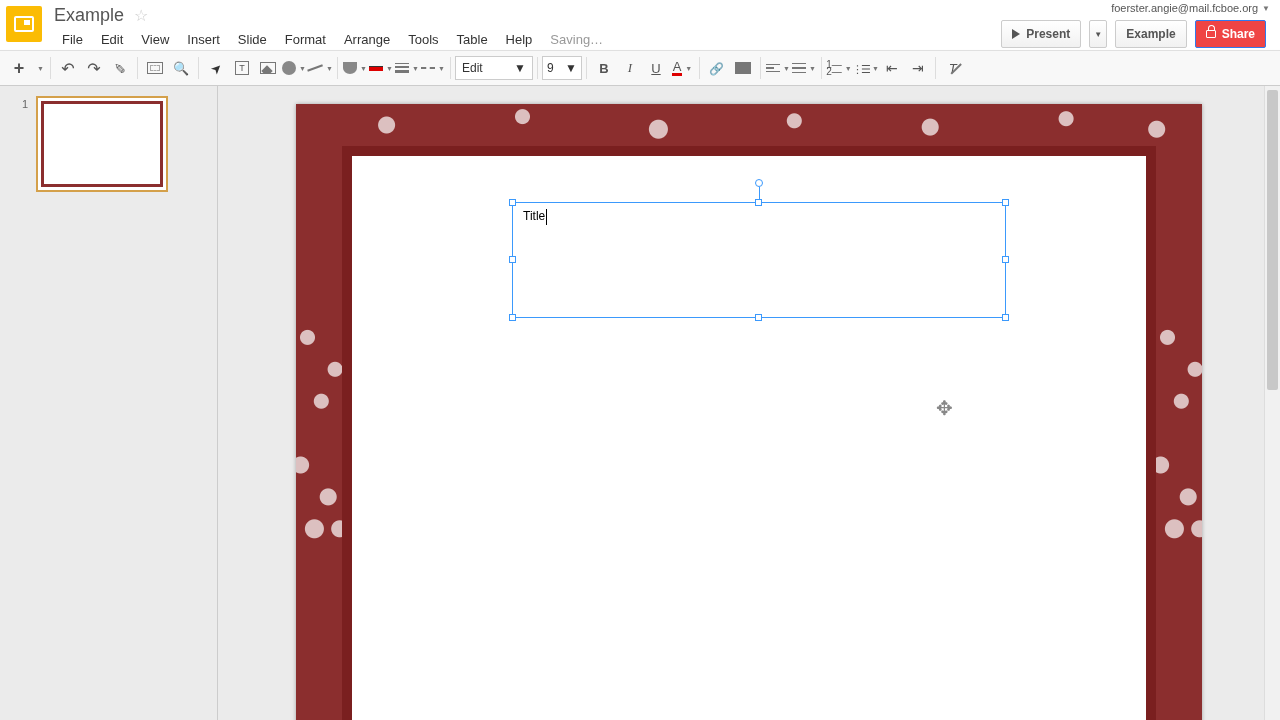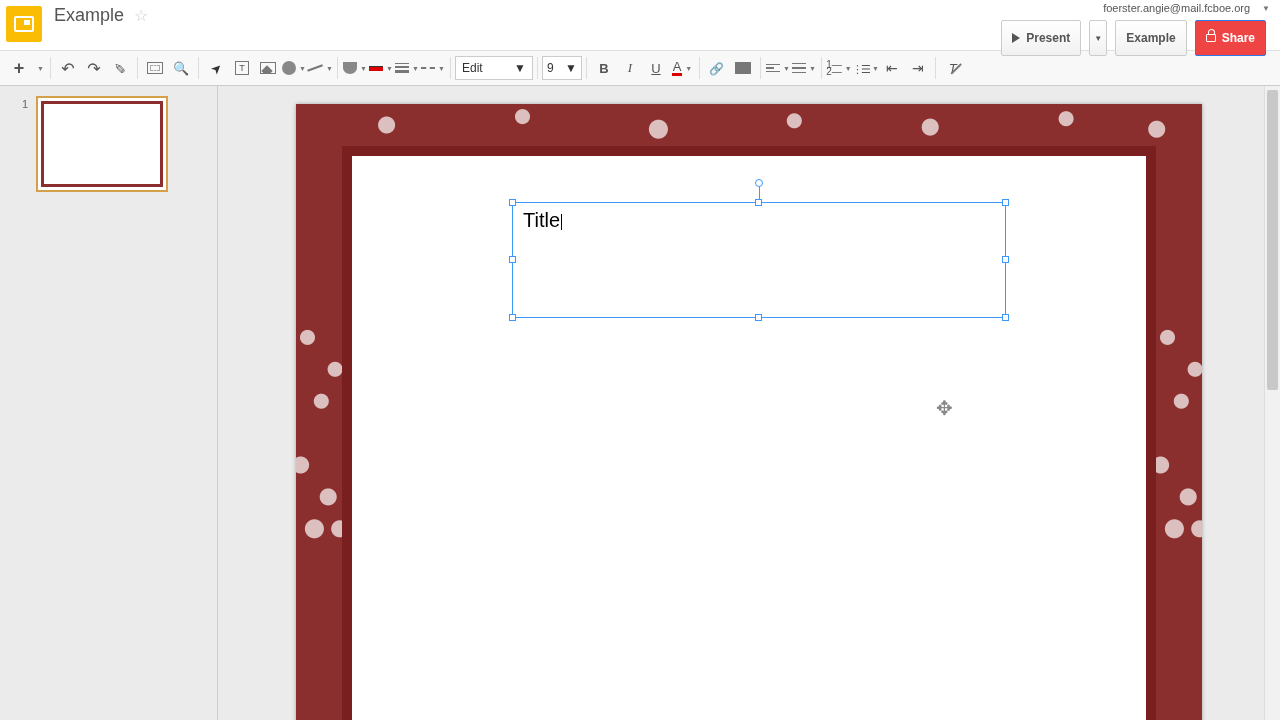--- a/index.html
+++ b/index.html
@@ -9,24 +9,24 @@
 .logo { width: 36px; height: 36px; background: #fbbc04; border-radius: 2px; display: flex; align-items: center; justify-content: center; margin-right: 12px; margin-top: 2px; }
 .logo-inner { width: 20px; height: 16px; border: 2px solid #fff; border-radius: 2px; position: relative; }
 .logo-inner::after { content:""; position:absolute; top:2px; right:2px; width:6px; height:5px; background:#fff; }
 .doc-area { flex: 1; }
 .doc-title-row { display: flex; align-items: center; gap: 10px; height: 22px; }
 .doc-title { font-size: 18px; color: #555; }
 .star { color: #ccc; font-size: 16px; cursor: pointer; }
 .menubar { display: flex; gap: 2px; margin-top: 4px; align-items:center; }
 .menubar span { font-size: 13px; color: #333; padding: 2px 8px; cursor: pointer; }
 .saving { color: #999 !important; cursor: default; }
-.user-area { position: absolute; top: 2px; right: 10px; font-size: 11px; color: #555; display:flex; align-items:center; gap:12px; }
+.user-area { position: absolute; top: 2px; right: 10px; font-size: 11px; color: #555; display:flex; align-items:center; gap:4px; }
 .user-area .tri { font-size: 8px; color:#777; }
 .top-buttons { position: absolute; top: 20px; right: 14px; display: flex; gap: 8px; align-items: center; }
-.btn { height: 36px; padding: 0 10px; border: 1px solid #ccc; background: linear-gradient(#fff,#f1f1f1); border-radius: 2px; font-size: 12px; font-weight: bold; color: #555; display: flex; align-items: center; gap: 6px; cursor: pointer; }
+.btn { height: 28px; padding: 0 10px; border: 1px solid #ccc; background: linear-gradient(#fff,#f1f1f1); border-radius: 2px; font-size: 12px; font-weight: bold; color: #555; display: flex; align-items: center; gap: 6px; cursor: pointer; }
 .btn-present { }
 .btn-present .play { width:0; height:0; border-left:8px solid #555; border-top:5px solid transparent; border-bottom:5px solid transparent; }
 .btn-drop { width: 18px; padding: 0; justify-content: center; }
 .btn-drop .tri { font-size: 8px; color:#555; }
 .btn-share { background: #ef4444; border-color:#3079ed; color: #fff; }
 .btn-share .lock { width:10px; height:8px; border:1.5px solid #fff; border-radius:1px; position:relative; }
 .btn-share .lock::before { content:""; position:absolute; top:-6px; left:1px; width:5px; height:5px; border:1.5px solid #fff; border-bottom:none; border-radius:6px 6px 0 0; }
 
 .toolbar { height: 36px; border-top: 1px solid #e0e0e0; border-bottom: 1px solid #ccc; box-shadow: 0 1px 2px rgba(0,0,0,0.08); display: flex; align-items: center; padding: 0 6px; gap: 0; background:#f8f8f8; }
 .tbtn { height: 26px; min-width: 26px; display: flex; align-items: center; justify-content: center; cursor: pointer; border-radius: 2px; color:#555; position:relative; }
@@ -90,21 +90,21 @@
  radial-gradient(circle at 55% 40%, #fff 7px, transparent 8px),
  radial-gradient(circle at 70% 55%, #fff 8px, transparent 9px),
  radial-gradient(circle at 85% 35%, #fff 7px, transparent 8px),
  radial-gradient(circle at 95% 60%, #fff 8px, transparent 9px);
  opacity:0.7;}
 .floral-left { position:absolute; left:0; top:42px; width:46px; bottom:0; background:#8b2e2e; }
 .floral-right { position:absolute; right:0; top:42px; width:46px; bottom:0; background:#8b2e2e; }
 .inner-frame { position:absolute; left:46px; right:46px; top:42px; bottom:0; border:10px solid #7a1f1f; background:#fff; }
 
 .textbox { position: absolute; left: 216px; top: 98px; width: 494px; height: 116px; border: 1.5px solid #3b99fc; background: rgba(255,255,255,0.0); }
-.textbox-content { padding: 6px 10px; font-size: 20px; color: #000; }
+.textbox-content { padding: 6px 10px; font-size: 12px; color: #000; }
 .cursor { display:inline-block; width:1px; height:16px; background:#000; vertical-align:middle; margin-left:1px;}
 .handle { position: absolute; width: 7px; height: 7px; background: #fff; border: 1.5px solid #3b99fc; }
 .h-tl{ left:-4px; top:-4px;} .h-tr{ right:-4px; top:-4px;} .h-bl{ left:-4px; bottom:-4px;} .h-br{ right:-4px; bottom:-4px;}
 .h-ml{ left:-4px; top:50%; margin-top:-4px;} .h-mr{ right:-4px; top:50%; margin-top:-4px;}
 .h-tc{ left:50%; top:-4px; margin-left:-4px;} .h-bc{ left:50%; bottom:-4px; margin-left:-4px;}
 .rot { position:absolute; left:50%; top:-24px; margin-left:-4px; width:8px; height:8px; border:1.5px solid #3b99fc; border-radius:50%; background:#fff;}
 .rot-line { position:absolute; left:50%; top:-16px; width:1px; height:12px; background:#3b99fc;}
 
 .move-cursor { position:absolute; left: 718px; top: 310px; font-size: 20px; color:#888; pointer-events:none;}
 
@@ -115,20 +115,33 @@
 <body>
 
 <div class="titlebar">
   <div class="logo">
       <div class="logo-inner"></div>
     </div>
   <div class="doc-area">
     <div class="doc-title-row">
       <span class="doc-title">Example</span>
       <span class="star">☆</span>
+    </div>
+    <div class="menubar">
+      <span>File</span>
+      <span>Edit</span>
+      <span>View</span>
+      <span>Insert</span>
+      <span>Slide</span>
+      <span>Format</span>
+      <span>Arrange</span>
+      <span>Tools</span>
+      <span>Table</span>
+      <span>Help</span>
+      <span class="saving">Saving…</span>
     </div>
   </div>
 </div>
 
 <div class="user-area">
   <span>foerster.angie@mail.fcboe.org</span>
   <span class="tri">▼</span>
 </div>
 
 <div class="top-buttons">

